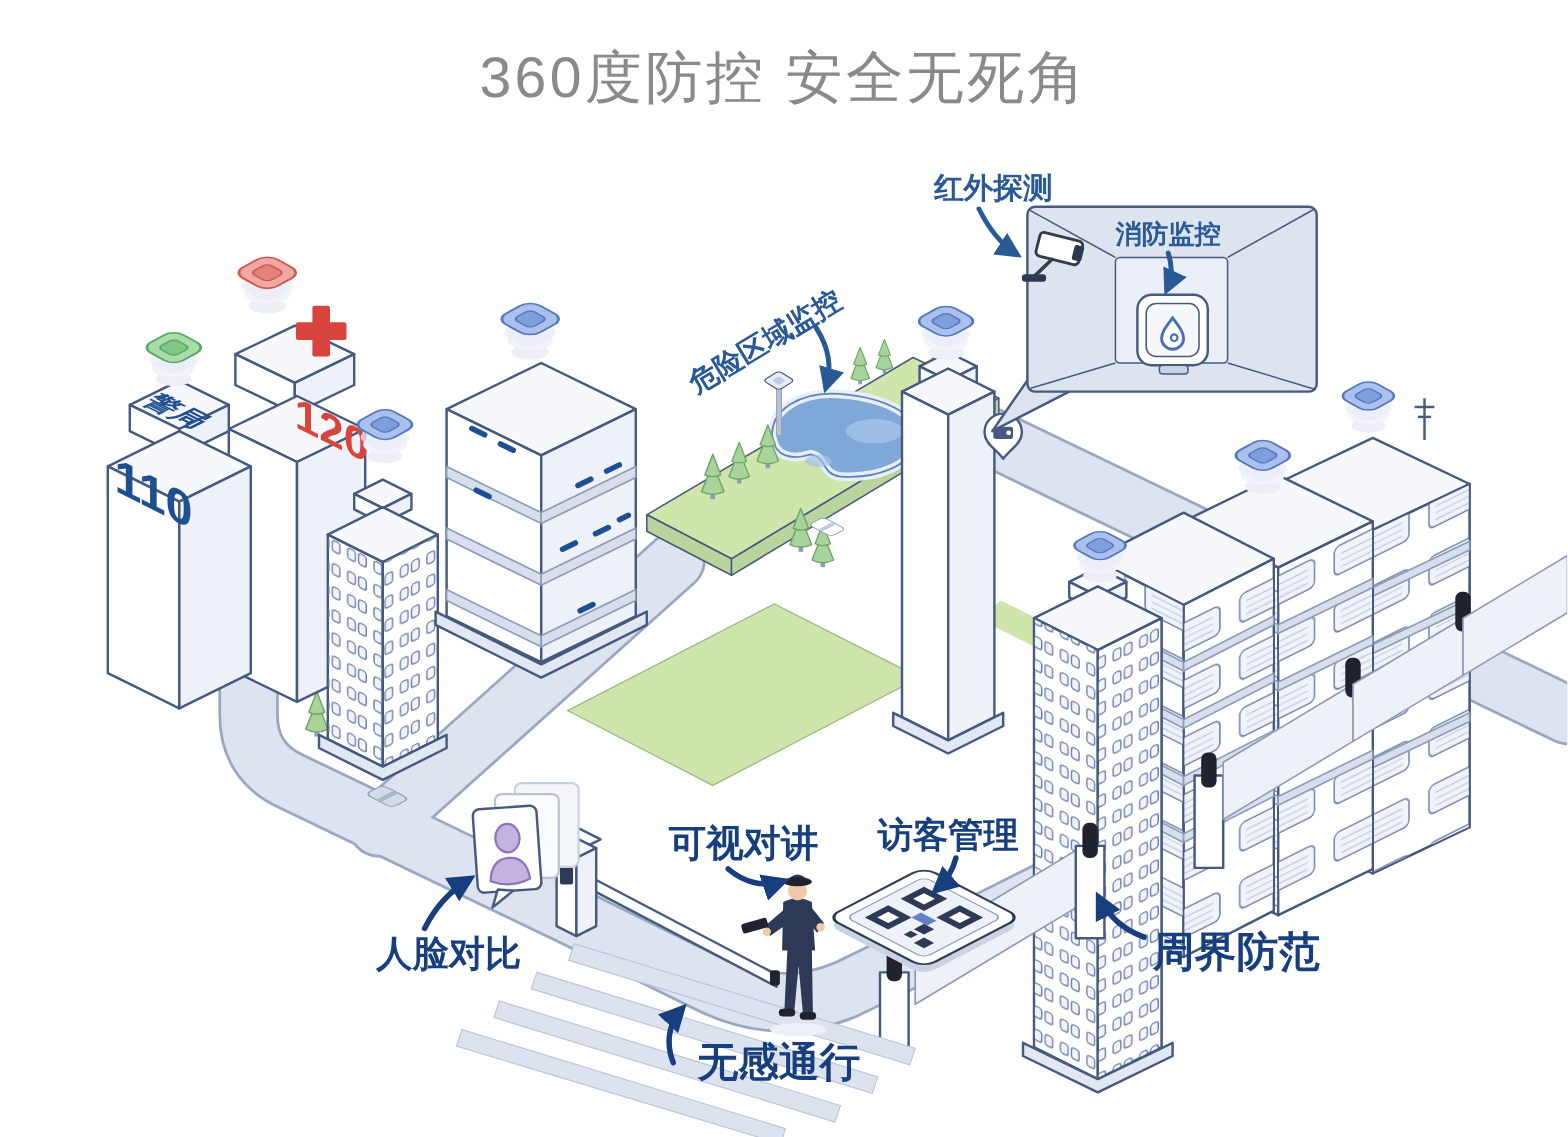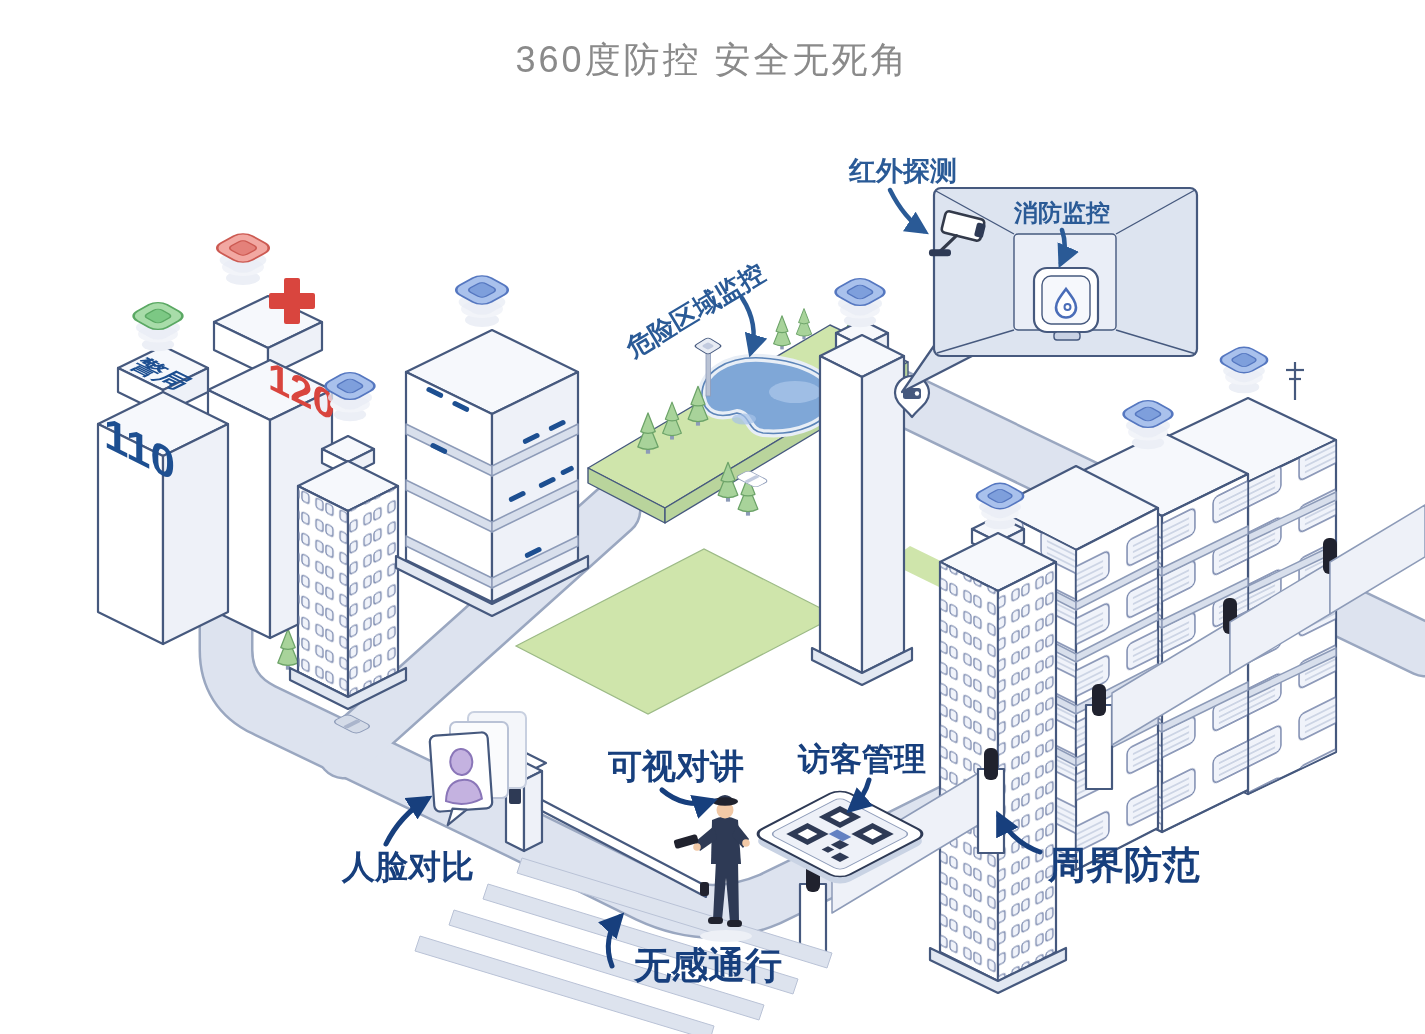--- a/index.html
+++ b/index.html
@@ -1,19 +1,19 @@
 <!DOCTYPE html>
 <html style="--title_gray: #8a8a8a; --label_blue: #2a5a96; --label_dark: #173f7d; --outline: #46597e; --line_soft: #8d9bb8; --road_fill: #dde3ef; --road_edge: #9aa7c0; --building_white: #ffffff; --building_shade: #eef1f8; --slab_gap: #d8dfec; --platform: #e2e8f2; --green: #cfe5ab; --green_dark: #b9d49c; --tree_green: #a8d39a; --tree_edge: #6ca368; --pond_blue: #7fa7d7; --pond_light: #a5c2e8; --accent_red: #d9453e; --number_blue: #1d4f91; --icon_blue: #4a6db8; --beacon_blue: #a9c1ec; --beacon_blue_dark: #5577c0; --beacon_blue_inner: #7e9fdc; --beacon_green: #a8dca9; --beacon_green_dark: #5aa863; --beacon_green_inner: #7cc884; --beacon_red: #f2a8a2; --beacon_red_dark: #cc5a52; --beacon_red_inner: #e4817a; --post_black: #20222e; --suit_navy: #2e3a55; --skin: #f2c9a6; --avatar_purple: #c4b2e0; --avatar_purple_dark: #8a76b8;"><head>
 <meta charset="utf-8">
 <style>
   html,body{margin:0;padding:0;background:#fff;}
   .stage{position:relative;width:1425px;height:1034px;background:#fff;overflow:hidden;
          font-family:"Liberation Sans",sans-serif;}
   .title{position:absolute;top:36px;left:0;right:0;text-align:center;
-         font-size:36px;letter-spacing:3px;color:var(--title_gray);}
+         font-size:52px;letter-spacing:3px;color:var(--title_gray);}
   svg{position:absolute;left:0;top:0;}
   svg text{font-family:"Liberation Sans",sans-serif;}
   .o{stroke:var(--outline);stroke-width:2.2;stroke-linejoin:round;}
   .ot{stroke:var(--outline);stroke-width:1.4;stroke-linejoin:round;}
   .os{stroke:var(--line_soft);stroke-width:1.5;stroke-linejoin:round;}
   .f-white{fill:var(--building_white);}
   .f-shade{fill:var(--building_shade);}
   .f-top{fill:#f6f8fc;}
   .f-gap{fill:var(--slab_gap);}
   .f-plat{fill:var(--platform);}

